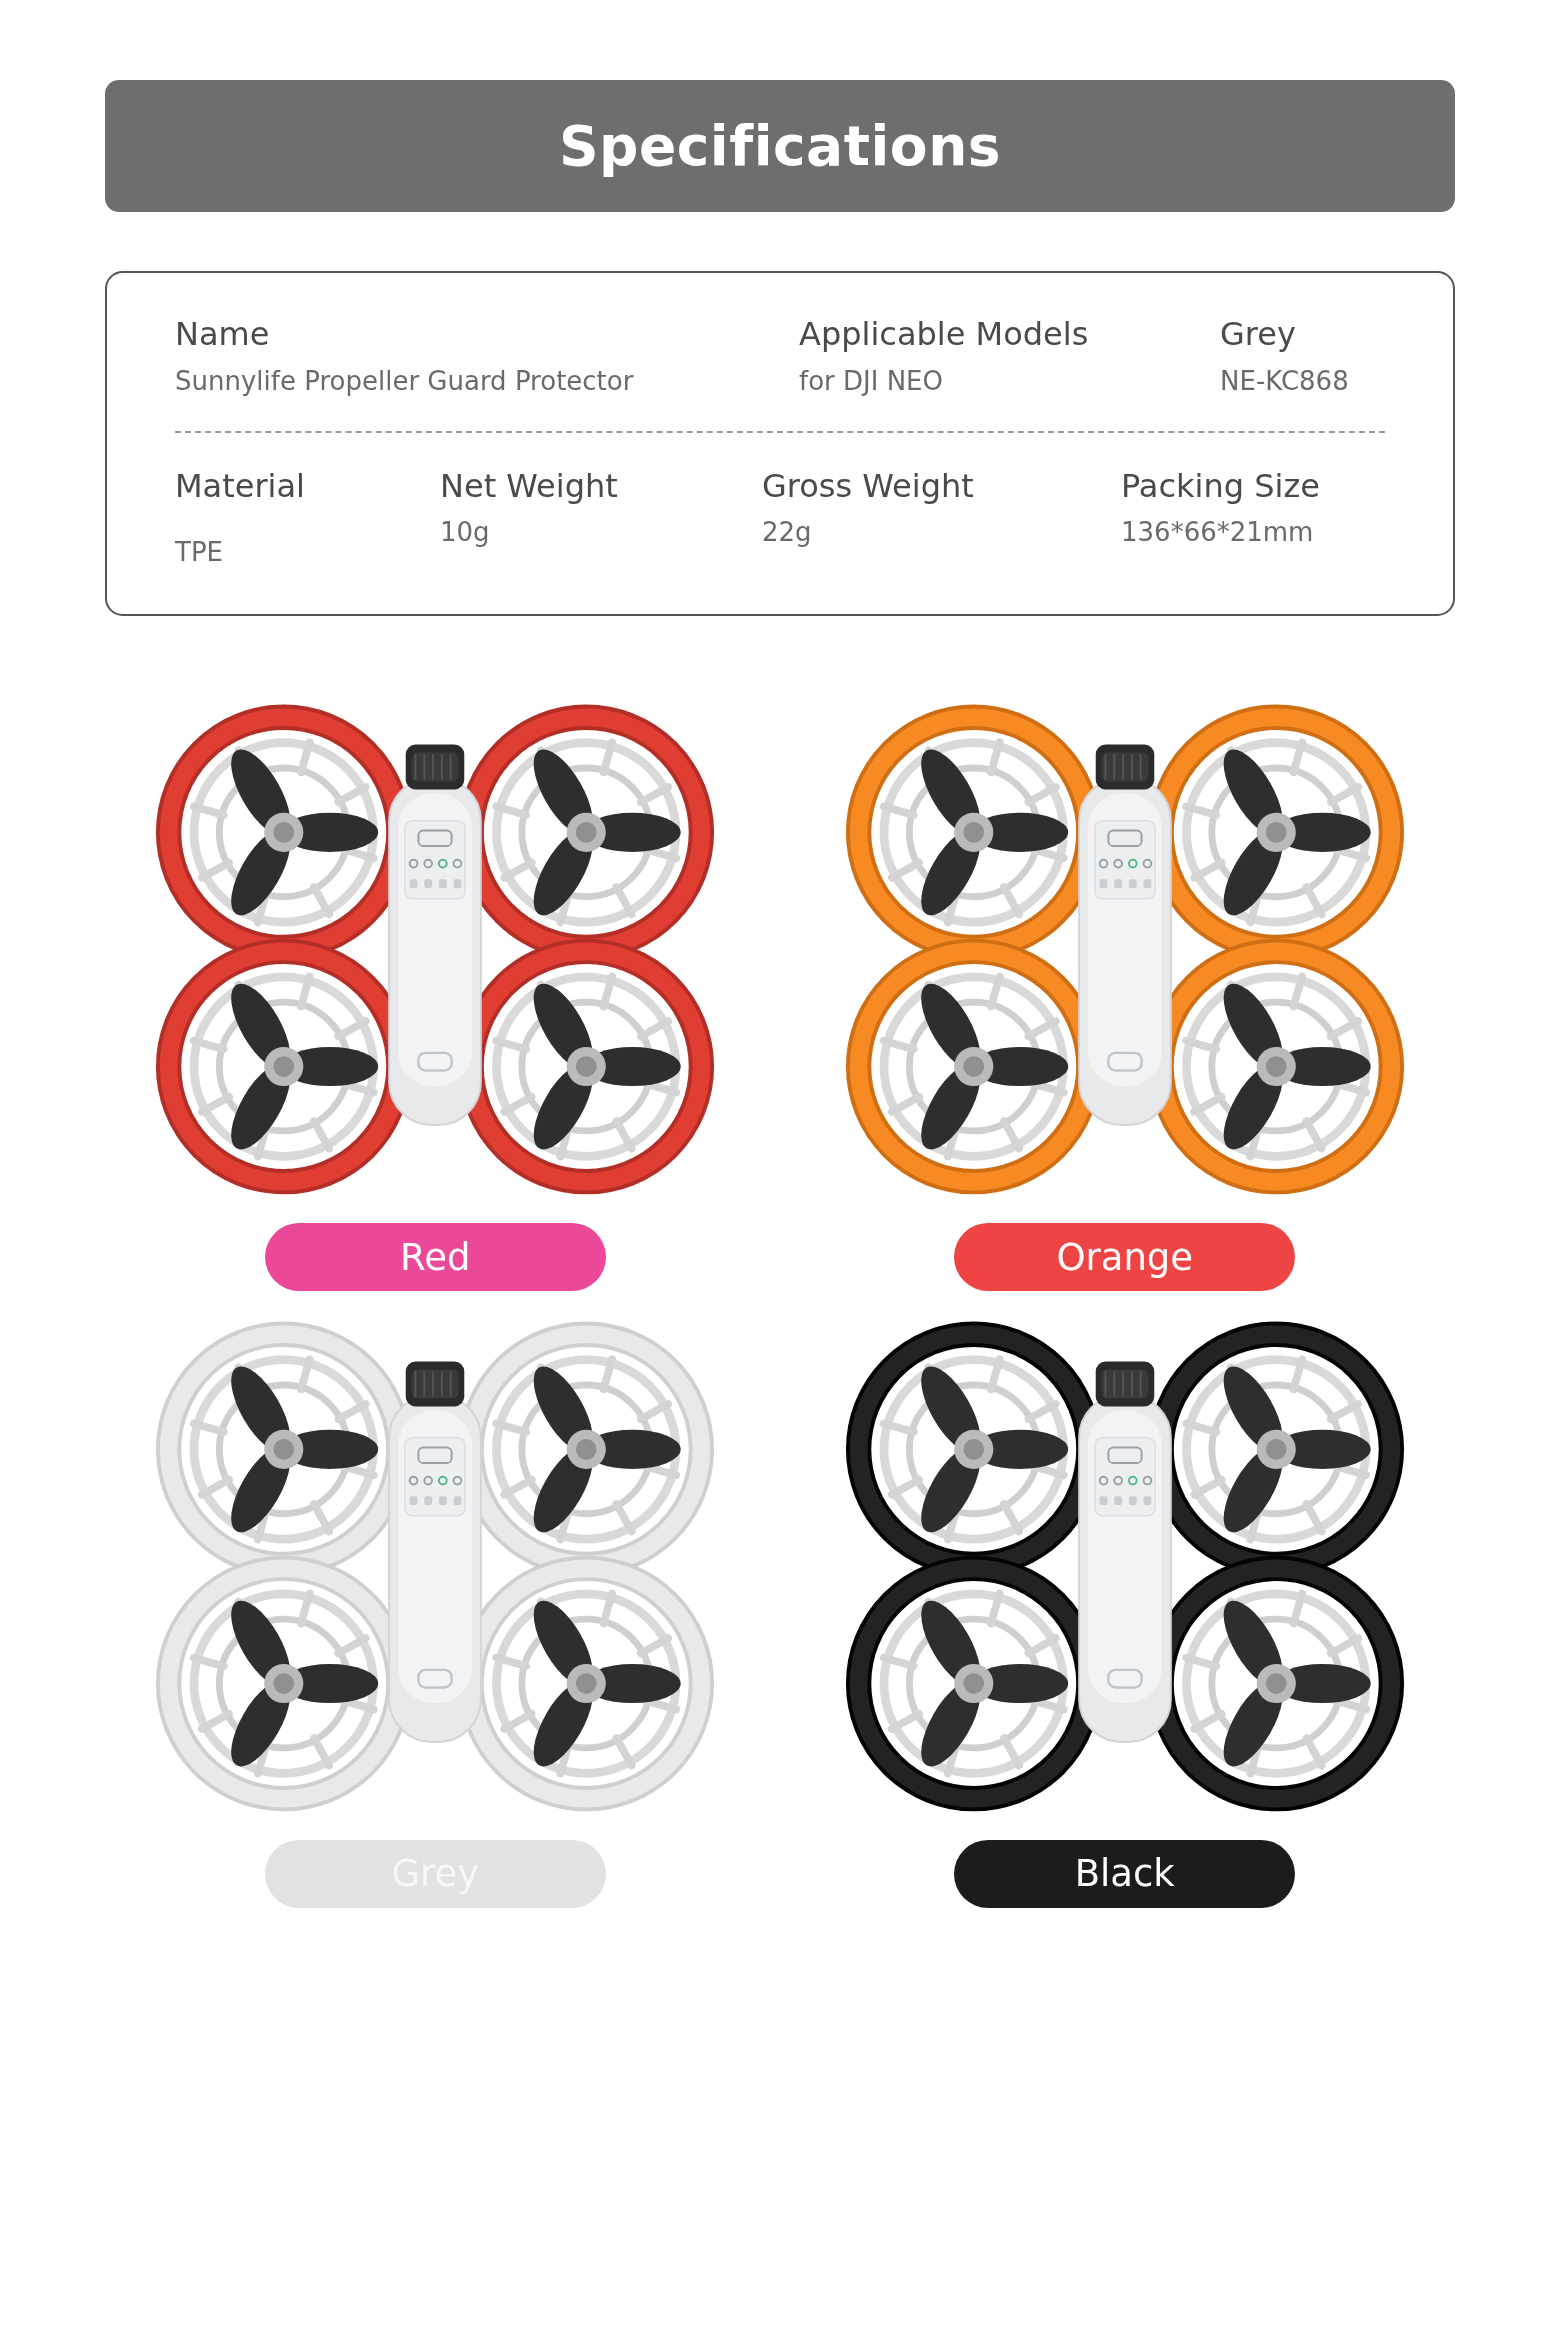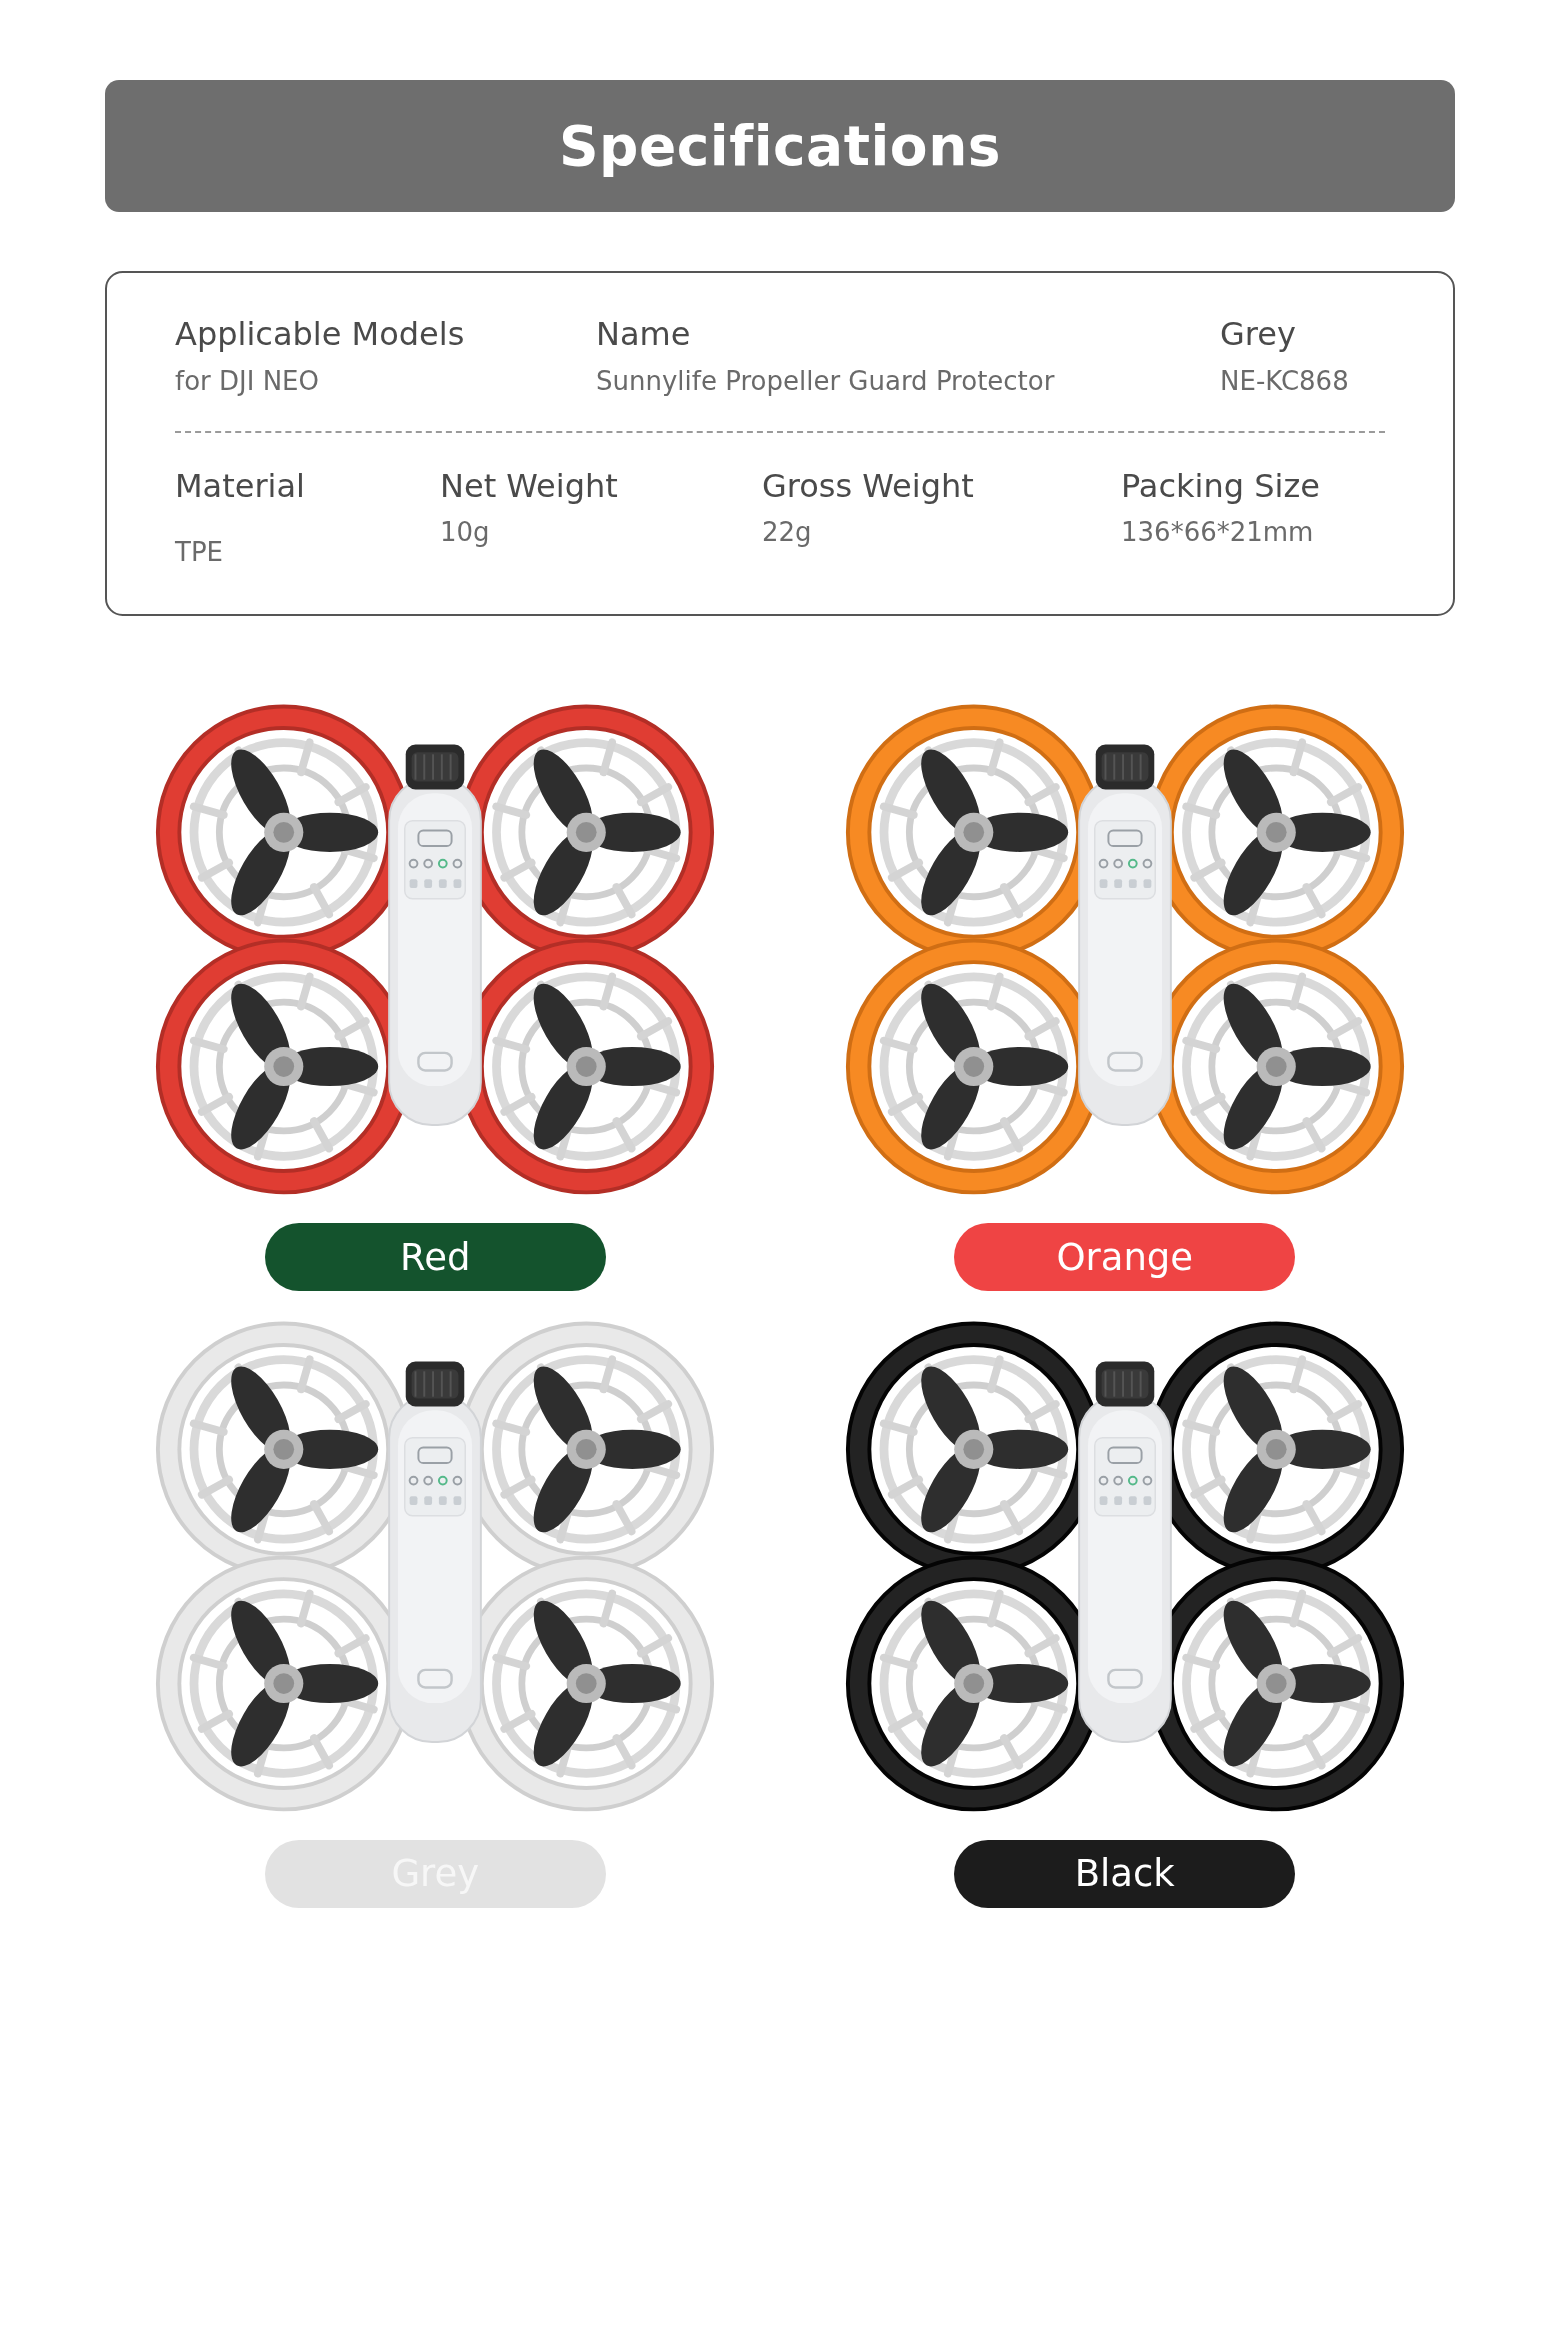--- a/index.html
+++ b/index.html
@@ -126,27 +126,27 @@
 
 <div class="page">
 
   <div class="spec-banner">
     <div class="spec-banner-title">Specifications</div>
   </div>
 
   <div class="spec-card">
 
     <div class="spec-row row1">
+      <div class="spec-cell c1">
+        <div class="spec-label">Name</div>
+        <div class="spec-value">Sunnylife Propeller Guard Protector</div>
+      </div>
       <div class="spec-cell c2">
         <div class="spec-label">Applicable Models</div>
         <div class="spec-value">for DJI NEO</div>
-      </div>
-      <div class="spec-cell c1">
-        <div class="spec-label">Name</div>
-        <div class="spec-value">Sunnylife Propeller Guard Protector</div>
       </div>
       <div class="spec-cell c3">
         <div class="spec-label">Grey</div>
         <div class="spec-value">NE-KC868</div>
       </div>
     </div>
 
     <hr class="divider">
 
     <div class="spec-row row2">
@@ -260,21 +260,21 @@
             <rect x="304" y="200" width="8" height="9" rx="2" fill="#c9ced3"></rect>
             <circle cx="323" cy="184" r="4" fill="none" stroke="#9aa0a6" stroke-width="2"></circle>
             <rect x="319" y="200" width="8" height="9" rx="2" fill="#c9ced3"></rect>
             <circle cx="338" cy="184" r="4" fill="none" stroke="#55b98a" stroke-width="2"></circle>
             <rect x="334" y="200" width="8" height="9" rx="2" fill="#c9ced3"></rect>
             <circle cx="353" cy="184" r="4" fill="none" stroke="#9aa0a6" stroke-width="2"></circle>
             <rect x="349" y="200" width="8" height="9" rx="2" fill="#c9ced3"></rect>
             <rect x="313" y="378" width="34" height="18" rx="7" fill="none" stroke="#c2c6ca" stroke-width="2.5"></rect>
           </svg>
         </div>
-      <div class="badge red" style="background: #14532d; color: rgb(255, 255, 255);">
+      <div class="badge red" style="background: #ec4899; color: rgb(255, 255, 255);">
         <span>Red</span>
       </div>
     </div>
 
     <div class="product">
       <div class="drone-wrap">
           <svg class="drone-svg" viewBox="0 0 660 540" xmlns="http://www.w3.org/2000/svg">
             <g opacity="0.98">
               <circle cx="175" cy="152" r="118" fill="none" stroke="#d06c10" stroke-width="26"></circle>
               <circle cx="175" cy="152" r="118" fill="none" stroke="#f7881f" stroke-width="18"></circle>

